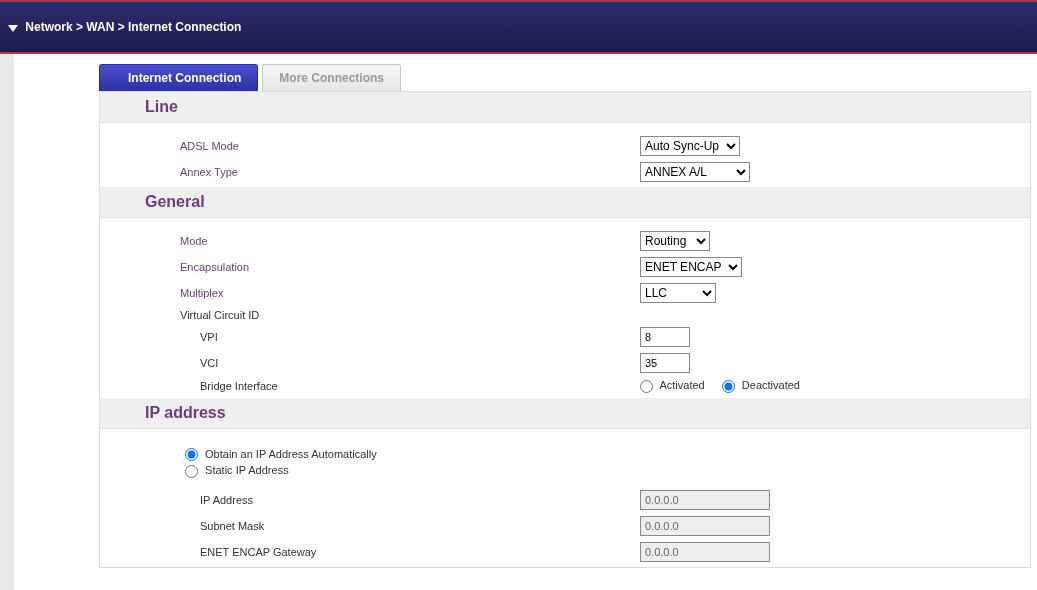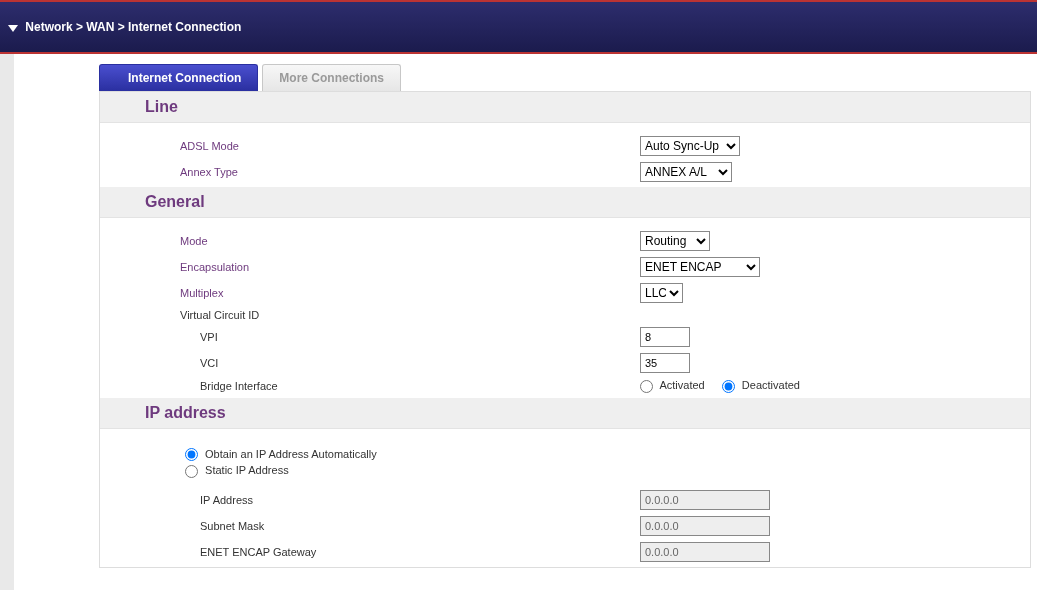--- a/index.html
+++ b/index.html
@@ -169,49 +169,49 @@
           <div class="lbl">ADSL Mode</div>
           <div class="ctl">
             <select style="width:100px">
               <option>Auto Sync-Up</option>
             </select>
           </div>
         </div>
         <div class="row">
           <div class="lbl">Annex Type</div>
           <div class="ctl">
-            <select style="width:92px">
+            <select style="width:110px">
               <option>ANNEX A/L</option>
             </select>
           </div>
         </div>
       </div>
 
       <div class="section-head">General</div>
       <div class="section-body">
         <div class="row">
           <div class="lbl">Mode</div>
           <div class="ctl">
             <select style="width:70px">
               <option>Routing</option>
             </select>
           </div>
         </div>
         <div class="row">
           <div class="lbl">Encapsulation</div>
           <div class="ctl">
-            <select style="width:120px">
+            <select style="width:102px">
               <option>ENET ENCAP</option>
             </select>
           </div>
         </div>
         <div class="row">
           <div class="lbl">Multiplex</div>
           <div class="ctl">
-            <select style="width:43px">
+            <select style="width:76px">
               <option>LLC</option>
             </select>
           </div>
         </div>
         <div class="row">
           <div class="lbl" style="color:#333">Virtual Circuit ID</div>
           <div class="ctl"></div>
         </div>
         <div class="row">
           <div class="lbl2">VPI</div>

